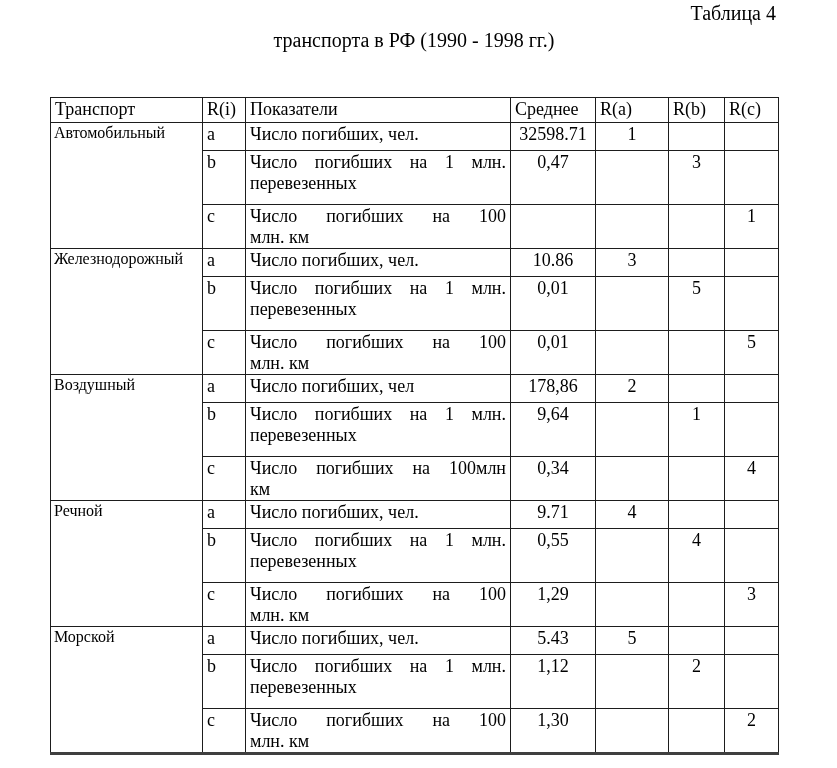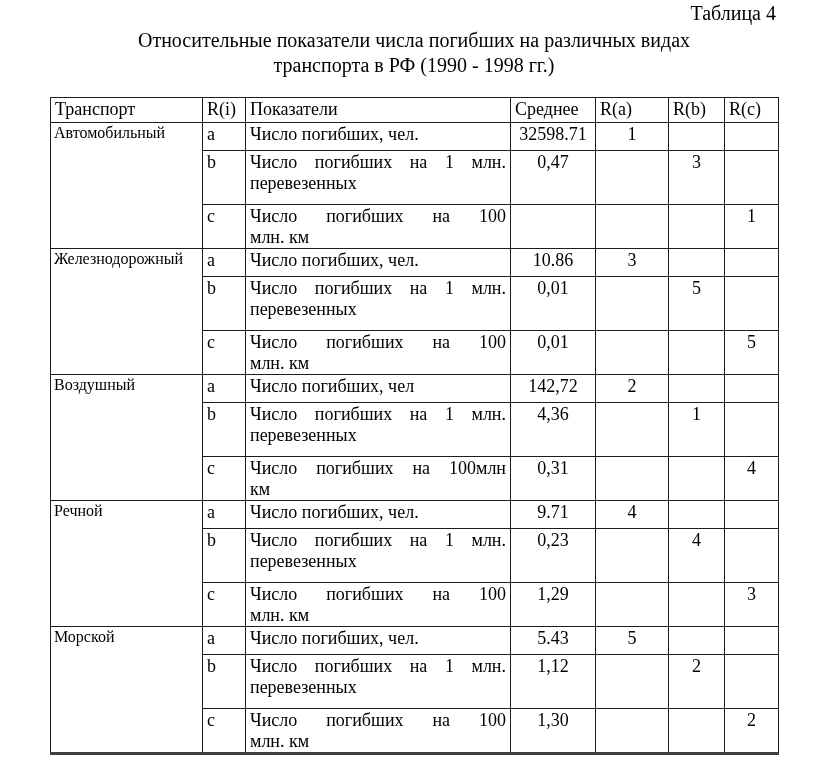--- a/index.html
+++ b/index.html
@@ -47,21 +47,20 @@
   .jline { display: block; text-align: justify; text-align-last: justify; }
 </style>
 </head>
 <body>
 
 <div class="page">
 
   <div class="caption-label">Таблица 4</div>
 
   <div class="doc-title">
-    <span class="line">Относительные показатели числа погибших на различных видах</span>
     <span class="line">транспорта в РФ (1990 - 1998 гг.)</span>
   </div>
 
   <table class="data-table">
     <colgroup>
       <col style="width:152px">
         <col style="width:43px">
         <col style="width:265px">
       <col style="width:85px">
         <col style="width:73px">
@@ -147,43 +146,43 @@
       <td class="rank"></td>
       <td class="rank">5</td>
     </tr>
 
     <tr class="row-a">
       <td class="transport" rowspan="3">Воздушный</td>
       <td class="ri">a</td>
       <td class="indicator">
         <span class="line">Число погибших, чел</span>
       </td>
-      <td class="mean">142,72</td>
+      <td class="mean">178,86</td>
       <td class="rank">2</td>
       <td class="rank"></td>
       <td class="rank"></td>
     </tr>
     <tr class="row-b">
       <td class="ri">b</td>
       <td class="indicator">
         <span class="jline">Число погибших на 1 млн.</span>
         <span class="line">перевезенных</span>
       </td>
-      <td class="mean">4,36</td>
+      <td class="mean">9,64</td>
       <td class="rank"></td>
       <td class="rank">1</td>
       <td class="rank"></td>
     </tr>
     <tr class="row-c">
       <td class="ri">c</td>
       <td class="indicator">
         <span class="jline">Число погибших на 100млн</span>
         <span class="line">км</span>
       </td>
-      <td class="mean">0,31</td>
+      <td class="mean">0,34</td>
       <td class="rank"></td>
       <td class="rank"></td>
       <td class="rank">4</td>
     </tr>
 
     <tr class="row-a">
       <td class="transport" rowspan="3">Речной</td>
       <td class="ri">a</td>
       <td class="indicator">
         <span class="line">Число погибших, чел.</span>
@@ -192,21 +191,21 @@
       <td class="rank">4</td>
       <td class="rank"></td>
       <td class="rank"></td>
     </tr>
     <tr class="row-b">
       <td class="ri">b</td>
       <td class="indicator">
         <span class="jline">Число погибших на 1 млн.</span>
         <span class="line">перевезенных</span>
       </td>
-      <td class="mean">0,23</td>
+      <td class="mean">0,55</td>
       <td class="rank"></td>
       <td class="rank">4</td>
       <td class="rank"></td>
     </tr>
     <tr class="row-c">
       <td class="ri">c</td>
       <td class="indicator">
         <span class="jline">Число погибших на 100</span>
         <span class="line">млн. км</span>
       </td>

